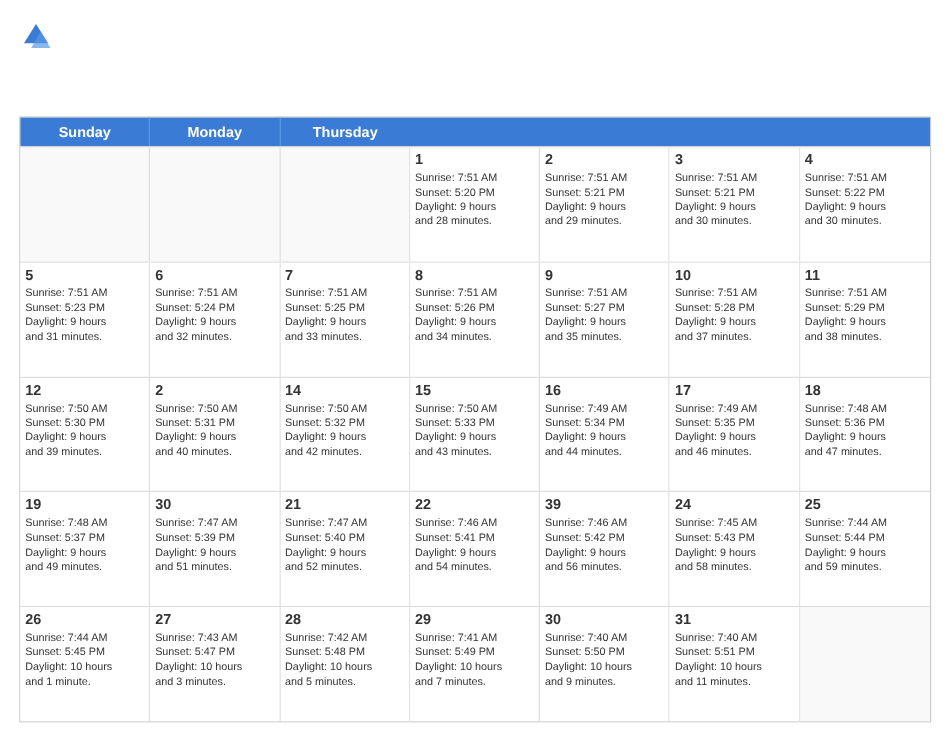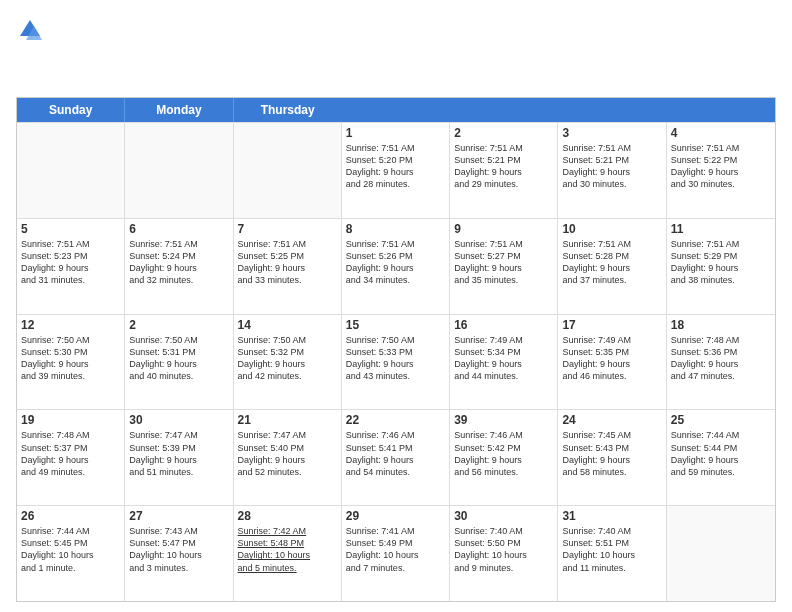--- a/index.html
+++ b/index.html
@@ -346,21 +346,21 @@
           </div>
           <div class="cal-cell">
             <div class="day-num">27</div>
             <div class="cell-info" style="white-space: pre-line;">Sunrise: 7:43 AM
 Sunset: 5:47 PM
 Daylight: 10 hours
 and 3 minutes.</div>
           </div>
           <div class="cal-cell">
             <div class="day-num">28</div>
-            <div class="cell-info" style="white-space: pre-line; text-decoration: underline;">Sunrise: 7:42 AM
+            <div class="cell-info" style="white-space: pre-line;">Sunrise: 7:42 AM
 Sunset: 5:48 PM
 Daylight: 10 hours
 and 5 minutes.</div>
           </div>
           <div class="cal-cell">
             <div class="day-num">29</div>
             <div class="cell-info" style="white-space: pre-line;">Sunrise: 7:41 AM
 Sunset: 5:49 PM
 Daylight: 10 hours
 and 7 minutes.</div>

